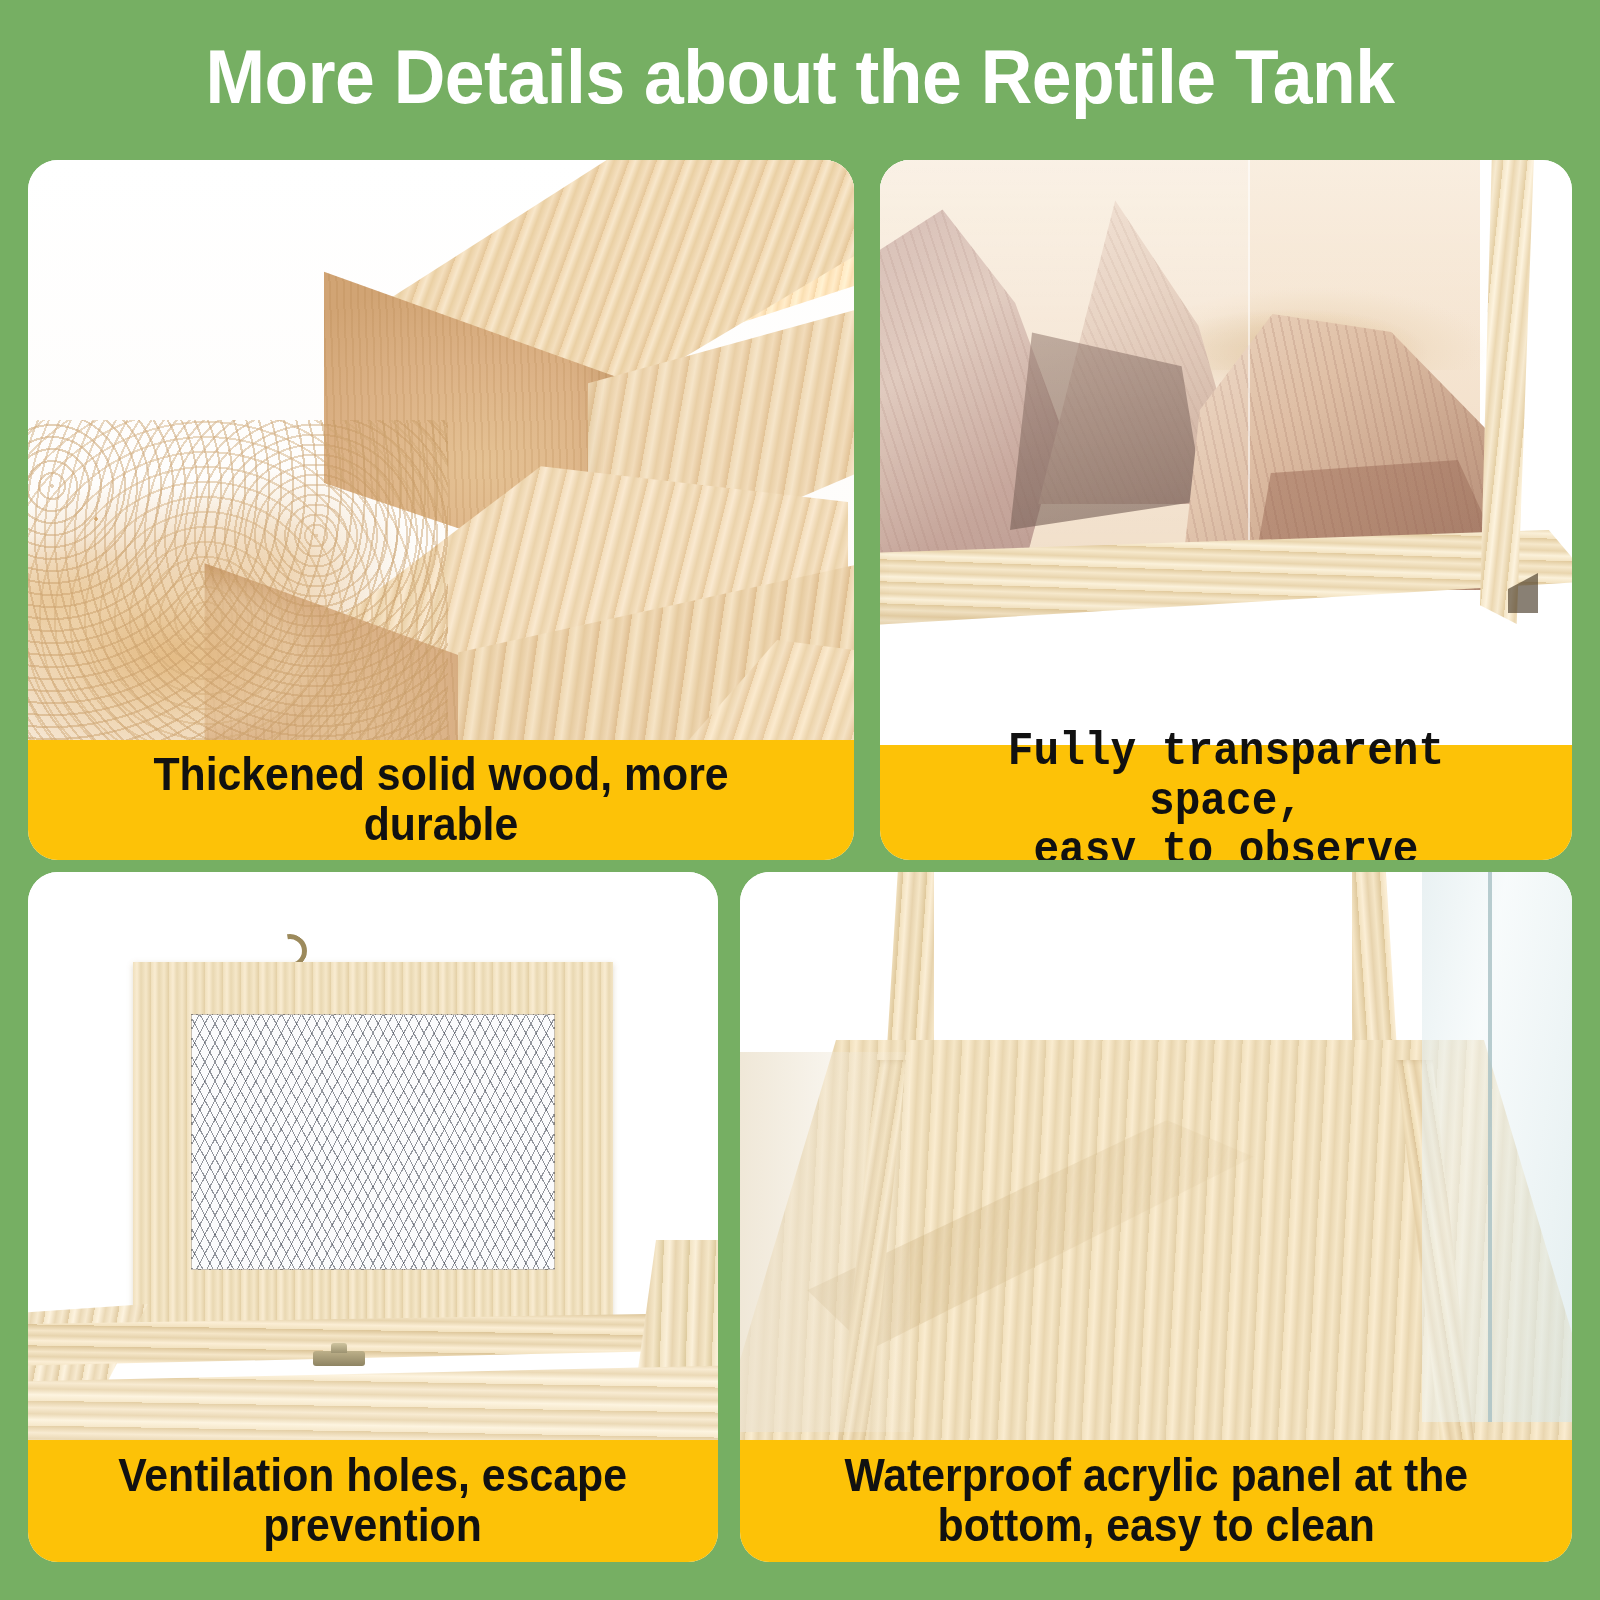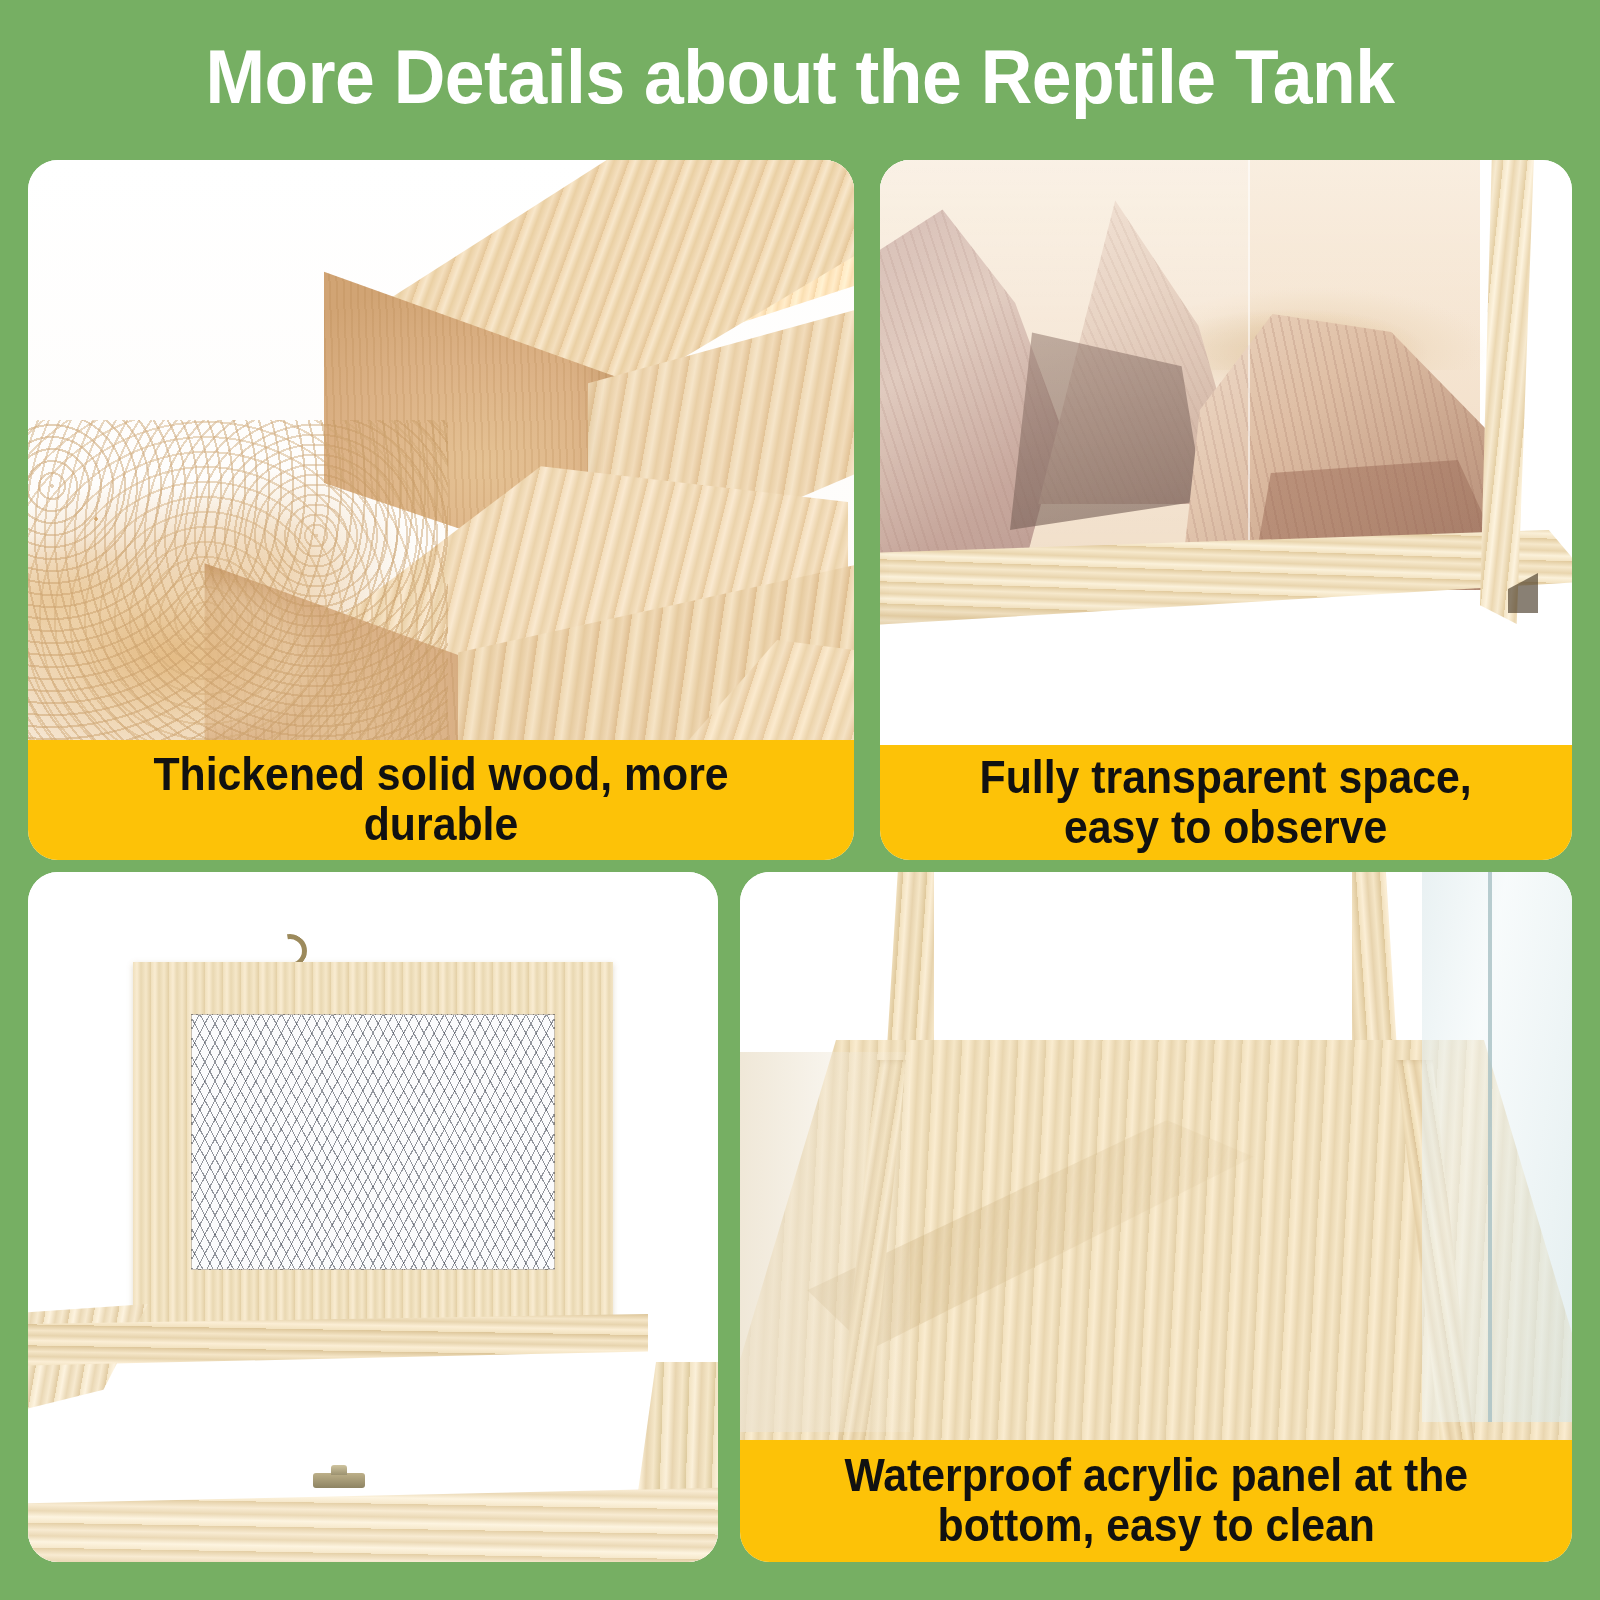--- a/index.html
+++ b/index.html
@@ -67,21 +67,21 @@
     align-items: center;
     justify-content: center;
     padding: 6px 18px;
     line-height: 1.08;
     white-space: pre-line;
     transform-origin: center;
   }
   .caption span { display: block; transform: scaleX(0.93); font-size: 46px; }
 
   #cap-wood   { height: 120px; }
-  #cap-clear  { height: 115px; }
+  #cap-clear  { height: 115px; font-family: Liberation Mono, monospace; }
   #cap-vent   { height: 122px; }
   #cap-floor  { height: 122px; }
 
   
   #photo-wood { background:
       radial-gradient(ellipse 360px 230px at 14% 84%, rgba(226,186,130,.85) 0%, rgba(236,205,165,.55) 45%, rgba(255,255,255,0) 72%),
       radial-gradient(ellipse 200px 140px at 30% 70%, rgba(230,192,140,.55) 0%, rgba(255,255,255,0) 70%),
       linear-gradient(180deg,#ffffff 0%,#fdfbf8 100%);
   }
   .blk { position: absolute; }
@@ -427,20 +427,24 @@
     <div class="lid">
       <div class="mesh"></div>
     </div>
     <div class="ledge-left"></div>
     <div class="ledge"></div>
     <div class="base-rail-r"></div>
     <div class="base-front"></div>
     <div class="latch"></div>
   </div>
 
+  <div class="caption" id="cap-vent">
+    <span>Ventilation holes, escape
+prevention</span>
+  </div>
 </div>
 
 <div class="card" id="card-floor">
 
   <div class="photo" id="photo-floor">
     <div class="fl-post-l"></div>
     <div class="fl-post-r"></div>
     <div class="fl-backrail"></div>
     <div class="fl-floor"></div>
     <div class="fl-shadow"></div>

